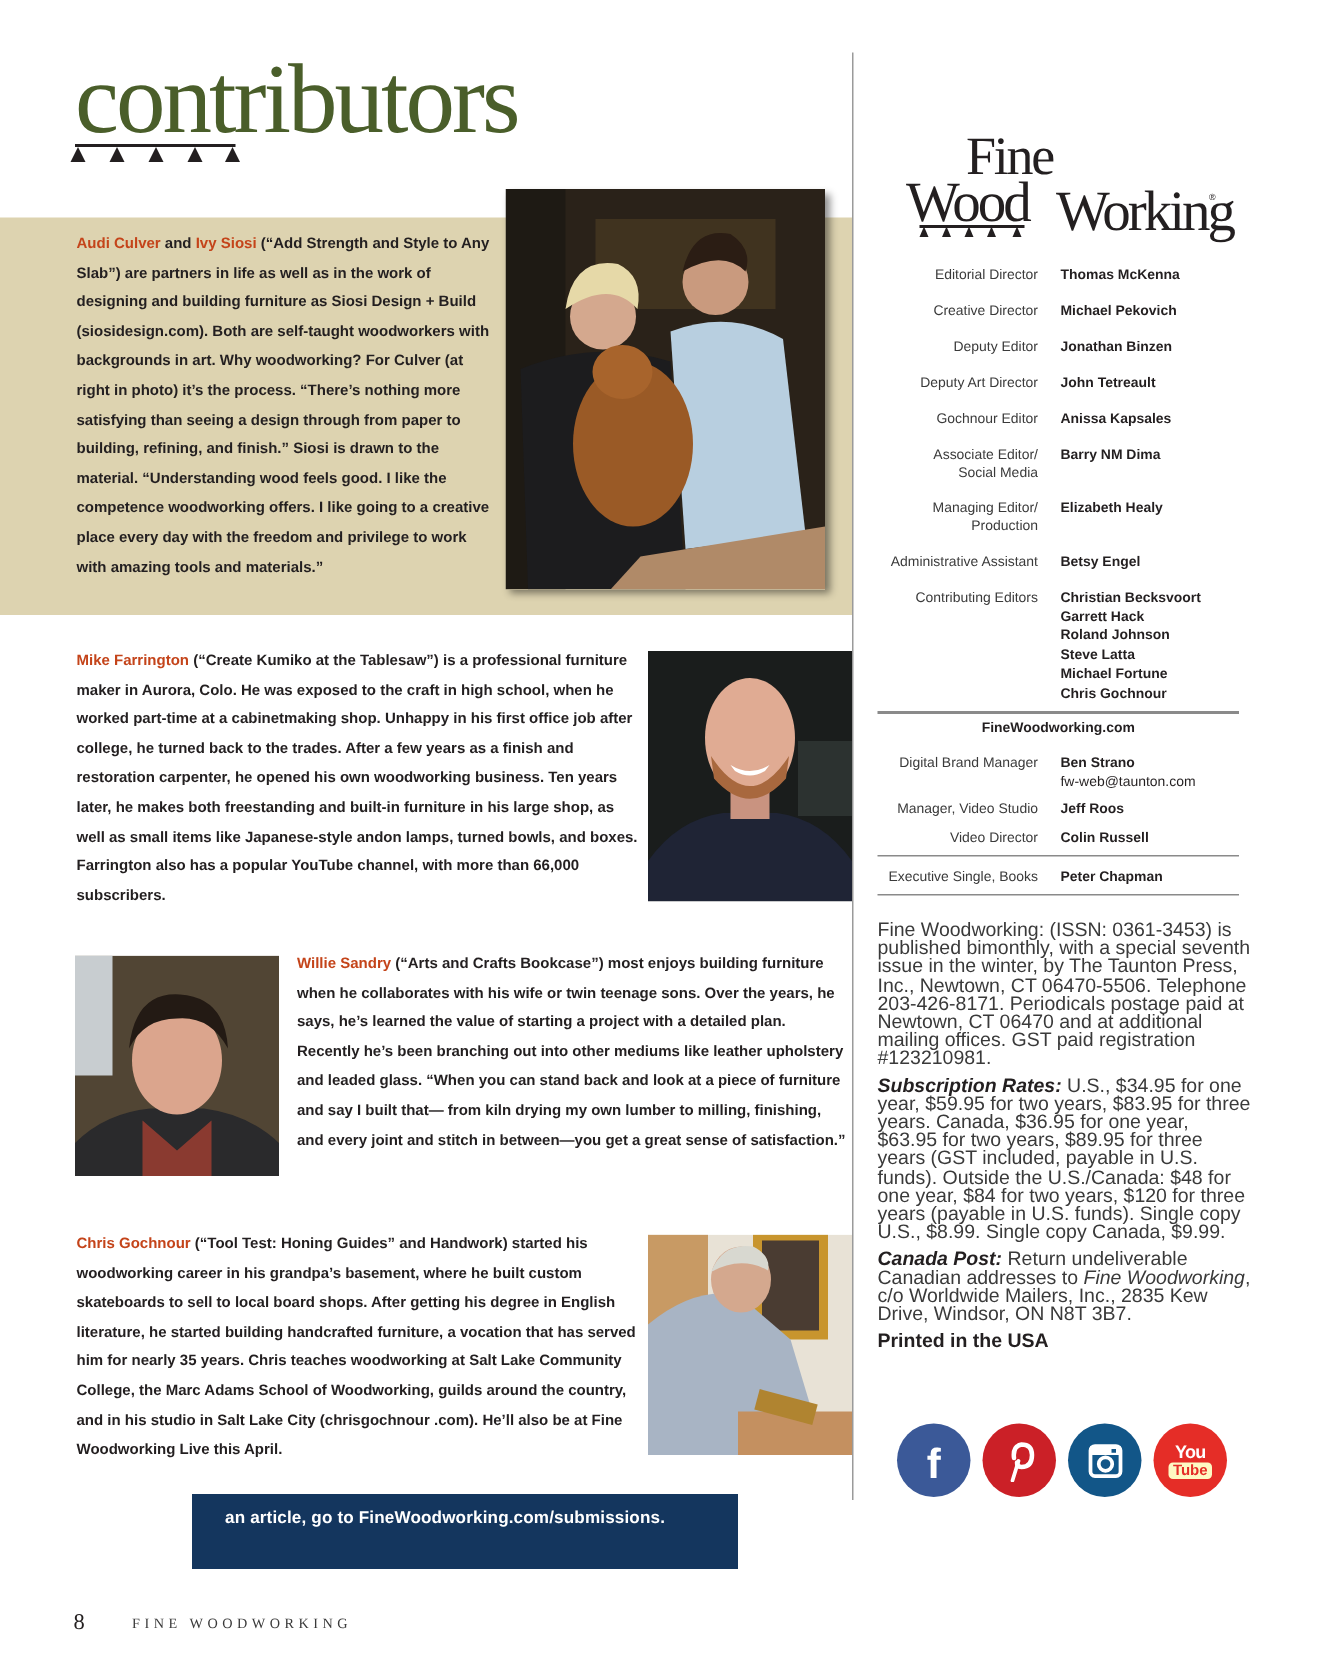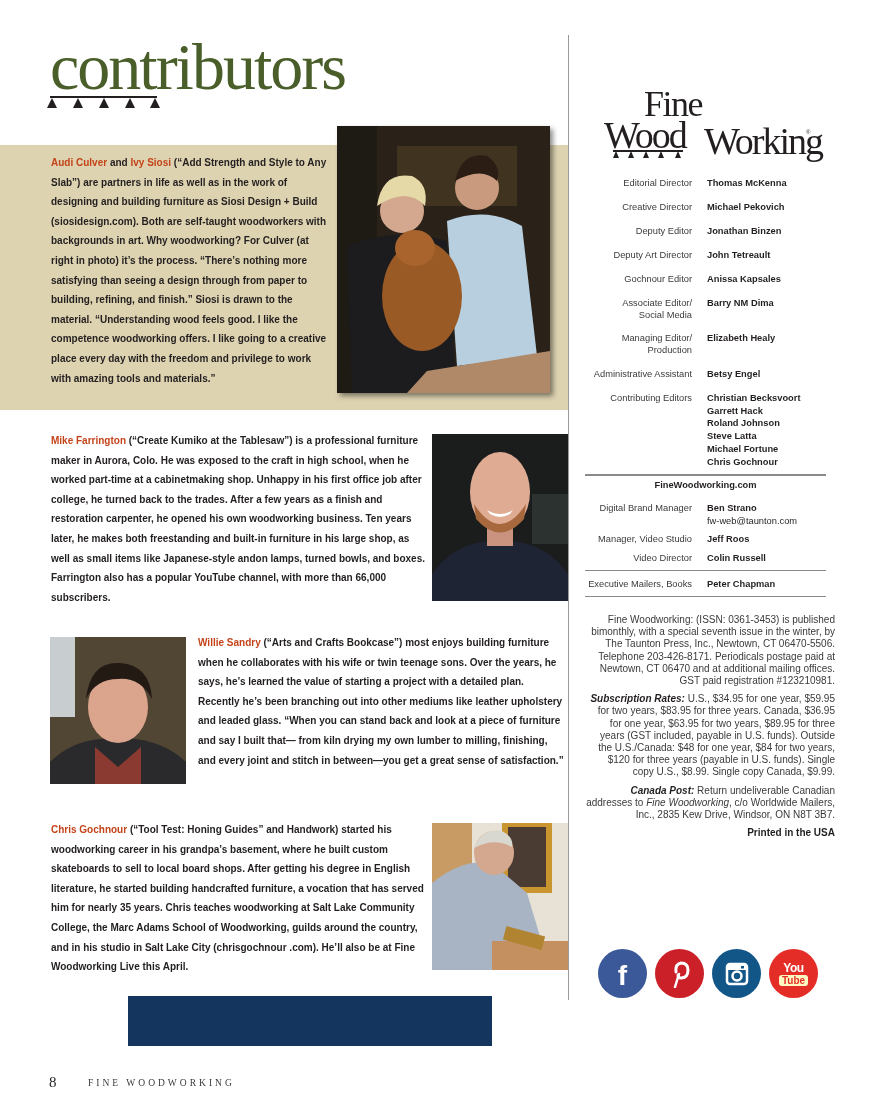--- a/index.html
+++ b/index.html
@@ -31,21 +31,21 @@
   .logo .feet .tri { position: absolute; top: 1px; border-left: 3.5px solid transparent; border-right: 3.5px solid transparent; border-bottom: 7px solid #231f20; }
 
   .mast { position: absolute; left: 585px; width: 240px; font-size: 9.3px; line-height: 12.6px; }
   .mast .row { position: absolute; left: 0; width: 240px; }
   .mast .label { position: absolute; right: 133px; text-align: right; color: #3a3a3a; white-space: nowrap; }
   .mast .value { position: absolute; left: 122px; font-weight: 700; color: #231f20; white-space: nowrap; }
   .mast .value .email { font-weight: 400; }
   .hr { position: absolute; left: 585px; width: 241px; height: 1px; background: #8a8a8a; }
   .mast-center { position: absolute; left: 585px; width: 241px; text-align: center; font-size: 9.3px; font-weight: 700; }
 
-  .pub { position: absolute; left: 585px; width: 250px; font-size: 10px; line-height: 12.2px; color: #3a3a3a; text-align: right; }
+  .pub { position: absolute; left: 585px; width: 250px; font-size: 13px; line-height: 12.2px; color: #3a3a3a; }
   .pub p { margin-bottom: 6px; }
   .pub b { color: #231f20; font-style: italic; }
   .pub .plain-bold { font-style: normal; }
 
   .social { position: absolute; top: 949px; width: 49px; height: 49px; border-radius: 50%; display: flex; align-items: center; justify-content: center; color: #fff; }
 
   .submit-box { position: absolute; left: 128px; top: 996px; width: 364px; height: 50px; background: #14365e; color: #ffffff; font-size: 11.4px; line-height: 15.6px; font-weight: 700; padding: 9px 0 0 22px; letter-spacing: 0.1px; }
 
   .folio-num { position: absolute; left: 49px; top: 1074px; font-family: "Liberation Serif", serif; font-size: 15px; }
   .folio-pub { position: absolute; left: 88px; top: 1078px; font-family: "Liberation Serif", serif; font-size: 9.5px; letter-spacing: 3px; color: #3a3a3a; }
@@ -212,21 +212,21 @@
   </div>
   <div class="row" style="top:552px;">
     <span class="label">Video Director</span>
     <span class="value">Colin Russell</span>
   </div>
 </div>
 
 <div class="hr" style="top:570px;"></div>
 <div class="mast" style="top:0;">
   <div class="row" style="top:578px;">
-    <span class="label">Executive Mailers, Books</span>
+    <span class="label">Executive Single, Books</span>
     <span class="value">Peter Chapman</span>
   </div>
 </div>
 <div class="hr" style="top:596px;"></div>
 
 <div class="pub" style="top:614px;">
   <p>Fine Woodworking: (ISSN: 0361-3453) is published bimonthly, with a special seventh issue in the winter, by The Taunton Press, Inc., Newtown, CT 06470-5506. Telephone 203-426-8171. Periodicals postage paid at Newtown, CT 06470 and at additional mailing offices. GST paid registration #123210981.</p>
   <p><b>Subscription Rates:</b><span> U.S., $34.95 for one year, $59.95 for two years, $83.95 for three years. Canada, $36.95 for one year, $63.95 for two years, $89.95 for three years (GST included, payable in U.S. funds). Outside the U.S./Canada: $48 for one year, $84 for two years, $120 for three years (payable in U.S. funds). Single copy U.S., $8.99. Single copy Canada, $9.99.</span></p>
   <p><b>Canada Post:</b><span> Return undeliverable Canadian addresses to </span><i>Fine Woodworking</i><span>, c/o Worldwide Mailers, Inc., 2835 Kew Drive, Windsor, ON N8T 3B7.</span></p>
   <p><b class="plain-bold">Printed in the USA</b></p>
@@ -248,16 +248,17 @@
     <circle cx="12" cy="14" r="4.5" fill="none" stroke="#fff" stroke-width="2.5"></circle>
     <rect x="16" y="4" width="3" height="2.5" fill="#125688"></rect>
   </svg>
 </div>
 <div class="social" style="left:769px; background:#e52d27; flex-direction:column;">
   <span style="font-weight:700; font-size:12px; line-height:12px; letter-spacing:-0.5px;">You</span>
   <span style="font-weight:700; font-size:10px; line-height:11px; background:#fef9c3; color:#e52d27; border-radius:3px; padding:0 3px; margin-top:1px;">Tube</span>
 </div>
 
 <div class="submit-box">
+  <div>an article, go to FineWoodworking.com/submissions.</div>
 </div>
 
 <div class="folio-num">8</div>
 <div class="folio-pub">FINE WOODWORKING</div>
 
 </body></html>

